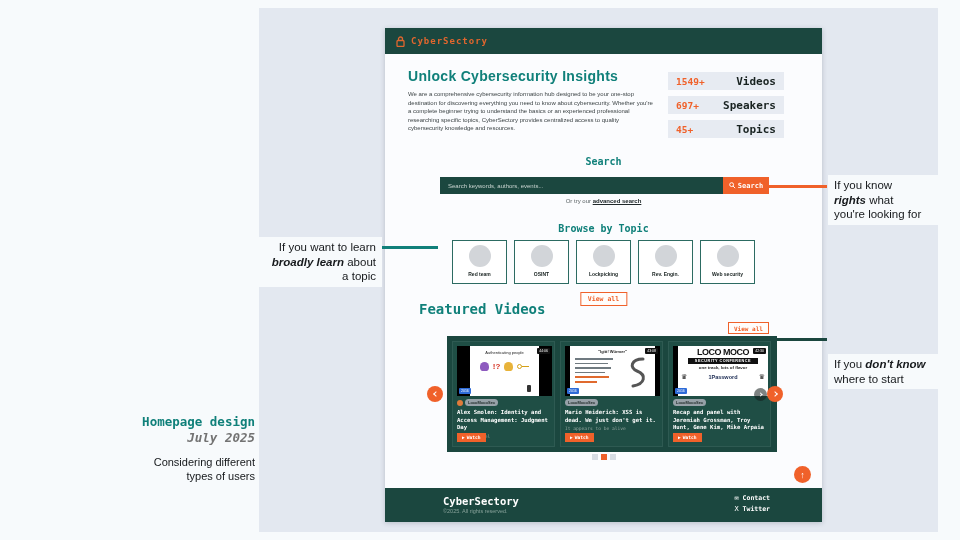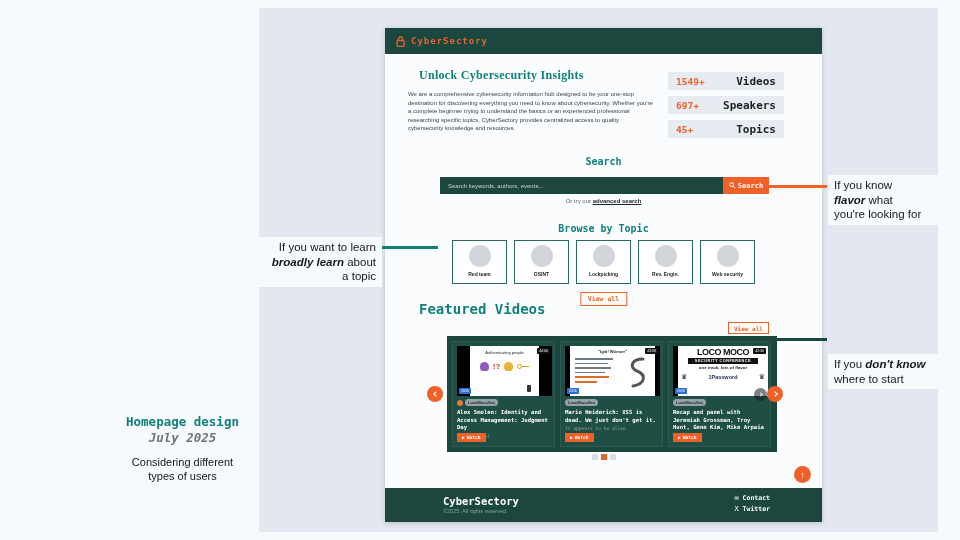--- a/index.html
+++ b/index.html
@@ -12,22 +12,22 @@
 
   
   .page { position:absolute; left:385px; top:28px; width:437px; height:494px;
           background:#fbfcfe; box-shadow:0 1px 5px rgba(30,40,60,.22); }
 
   .hdr { position:absolute; left:0; top:0; width:437px; height:26px; background:#1b473f;
          display:flex; align-items:center; padding-left:11px; gap:6px; }
   .brand { color:#e0662e; font-family:"DejaVu Sans Mono", monospace; font-weight:bold;
            font-size:9px; letter-spacing:1px; }
 
-  .hero-h1 { position:absolute; left:34px; top:40px; color:#10807a; font-weight:bold;
-             font-size:12px; font-family:Liberation Serif, serif; letter-spacing:.3px; }
+  .hero-h1 { position:absolute; left:23px; top:40px; color:#10807a; font-weight:bold;
+             font-size:14px; font-family:Liberation Sans, sans-serif; letter-spacing:.3px; }
   .hero-p { position:absolute; left:23px; top:62px; width:245px; font-size:6px; line-height:1.42;
             color:#3d4446; }
 
   .stats { position:absolute; left:283px; top:44px; width:116px; }
   .stat-row { height:18px; margin-bottom:6px; background:#e7ebf2; display:flex;
               align-items:center; justify-content:space-between; padding:0 8px;
               font-family:"DejaVu Sans Mono", monospace; }
   .stat-val { color:#f0612a; font-weight:bold; font-size:9.5px; }
   .stat-lbl { color:#182220; font-weight:bold; font-size:11px; }
 
@@ -152,21 +152,21 @@
   .note .bi { font-weight:bold; font-style:italic; }
   .note-search { left:828px; top:175px; width:112px; }
   .note-topics { left:258px; top:237px; width:124px; text-align:right; }
   .note-videos { left:828px; top:330px; width:112px;margin-top:24px; }
 
   .conn { position:absolute; height:2.5px; }
   .conn-search { left:769px; top:185px; width:58px; background:#f0612a; }
   .conn-topics { left:380px; top:246px; width:58px; background:#10807a; }
   .conn-videos { left:772px; top:338px; width:55px; background:#1b473f; }
 
-  .title-block { position:absolute; left:110px; top:414px; width:145px; text-align:center; }
+  .title-block { position:absolute; left:110px; top:414px; width:145px; text-align:right; }
   .tb-title { color:#10807a; font-weight:bold; font-size:12.5px;
               font-family:"DejaVu Sans Mono",monospace; }
   .tb-date { color:#737373; font-weight:bold; font-style:italic; font-size:12.5px;
              font-family:"DejaVu Sans Mono",monospace; margin-top:1px; }
   .tb-sub { margin-top:10px; color:#15181b; font-size:11px; line-height:1.3; }
 
   svg { display:block; }
 </style>
 </head>
 <body>
@@ -367,21 +367,21 @@
           <span class="foot-ico">X</span>
           <span>Twitter</span>
         </div>
       </div>
     </div>
   </div>
 
   <div class="conn conn-search"></div>
   <div class="note note-search">
     <span>If you know</span><br>
-    <span class="bi">flavor</span><span> what</span><br>
+    <span class="bi">rights</span><span> what</span><br>
     <span>you're looking for</span>
   </div>
 
   <div class="conn conn-topics"></div>
   <div class="note note-topics">
     <span>If you want to learn</span><br>
     <span class="bi">broadly learn</span><span> about</span><br>
     <span>a topic</span>
   </div>
 

